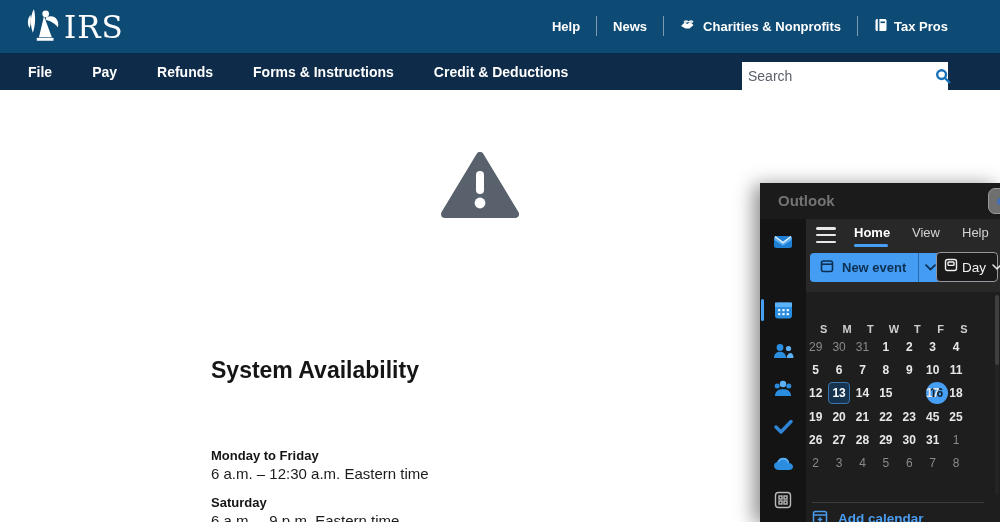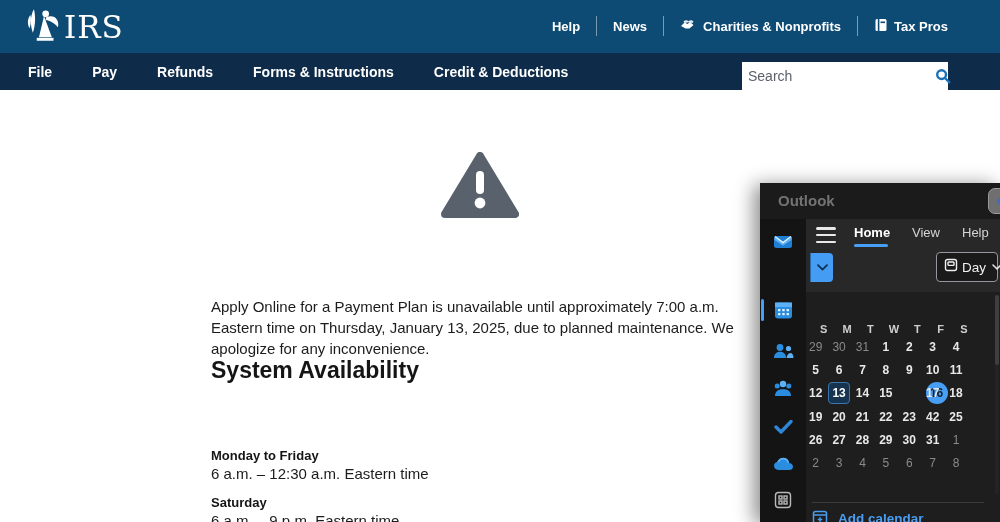--- a/index.html
+++ b/index.html
@@ -145,21 +145,20 @@
   </div>
 
   <main class="main">
     <div class="warn">
       <svg width="78" height="70" viewBox="0 0 78 70">
         <path d="M39 4 L74 62 L4 62 Z" fill="#59626c" stroke="#59626c" stroke-width="8" stroke-linejoin="round"></path>
         <rect x="35" y="19" width="8" height="23" rx="4" fill="#ffffff"></rect>
         <circle cx="39" cy="51" r="5.4" fill="#ffffff"></circle>
       </svg>
     </div>
-    <p class="outage-msg">Apply Online for a Payment Plan is unavailable until approximately 7:00 a.m. Eastern time on Thursday, January 13, 2025, due to planned maintenance. We apologize for any inconvenience.</p>
     <h2 class="avail-title">System Availability</h2>
     <div class="hours-a">
       <b>Monday to Friday</b>
       <span>6 a.m. – 12:30 a.m. Eastern time</span>
     </div>
     <div class="hours-b">
       <b>Saturday</b>
       <span>6 a.m. – 9 p.m. Eastern time</span>
     </div>
   </main>
@@ -238,20 +237,29 @@
         <i></i>
         <i></i>
         <i></i>
       </span>
     <span class="ol-tab active" style="left:94px">Home</span>
     <span class="ol-tab" style="left:152px">View</span>
     <span class="ol-tab" style="left:202px">Help</span>
     <span class="tab-underline"></span>
 
     <div class="btn-newevent">
+      <span class="ne-main">
+        <span>
+          <svg width="14" height="14" viewBox="0 0 14 14" fill="none" stroke="#0c2f52" stroke-width="1.6">
+            <rect x="1.5" y="2" width="11" height="10.5" rx="2"></rect>
+            <line x1="1.5" y1="5.2" x2="12.5" y2="5.2"></line>
+          </svg>
+        </span>
+        <span>New event</span>
+      </span>
       <span class="ne-chev">
         <svg width="11" height="7" viewBox="0 0 11 7" fill="none" stroke="#0c2f52" stroke-width="1.8" stroke-linecap="round">
             <path d="M1 1.2 L5.5 5.6 L10 1.2"></path>
           </svg>
       </span>
     </div>
 
     <div class="btn-day">
       <span style="margin-left:7px">
         <svg width="14" height="14" viewBox="0 0 14 14" fill="none" stroke="#f0f0f0" stroke-width="1.4">
@@ -297,21 +305,21 @@
         <span class="day">14</span>
         <span class="day">15</span>
         <span class="day today">16</span>
         <span class="day">17</span>
         <span class="day">18</span>
         <span class="day">19</span>
         <span class="day">20</span>
         <span class="day">21</span>
         <span class="day">22</span>
         <span class="day">23</span>
-        <span class="day">42</span>
+        <span class="day">45</span>
         <span class="day">25</span>
         <span class="day">26</span>
         <span class="day">27</span>
         <span class="day">28</span>
         <span class="day">29</span>
         <span class="day">30</span>
         <span class="day">31</span>
         <span class="day muted">1</span>
         <span class="day muted">2</span>
         <span class="day muted">3</span>

